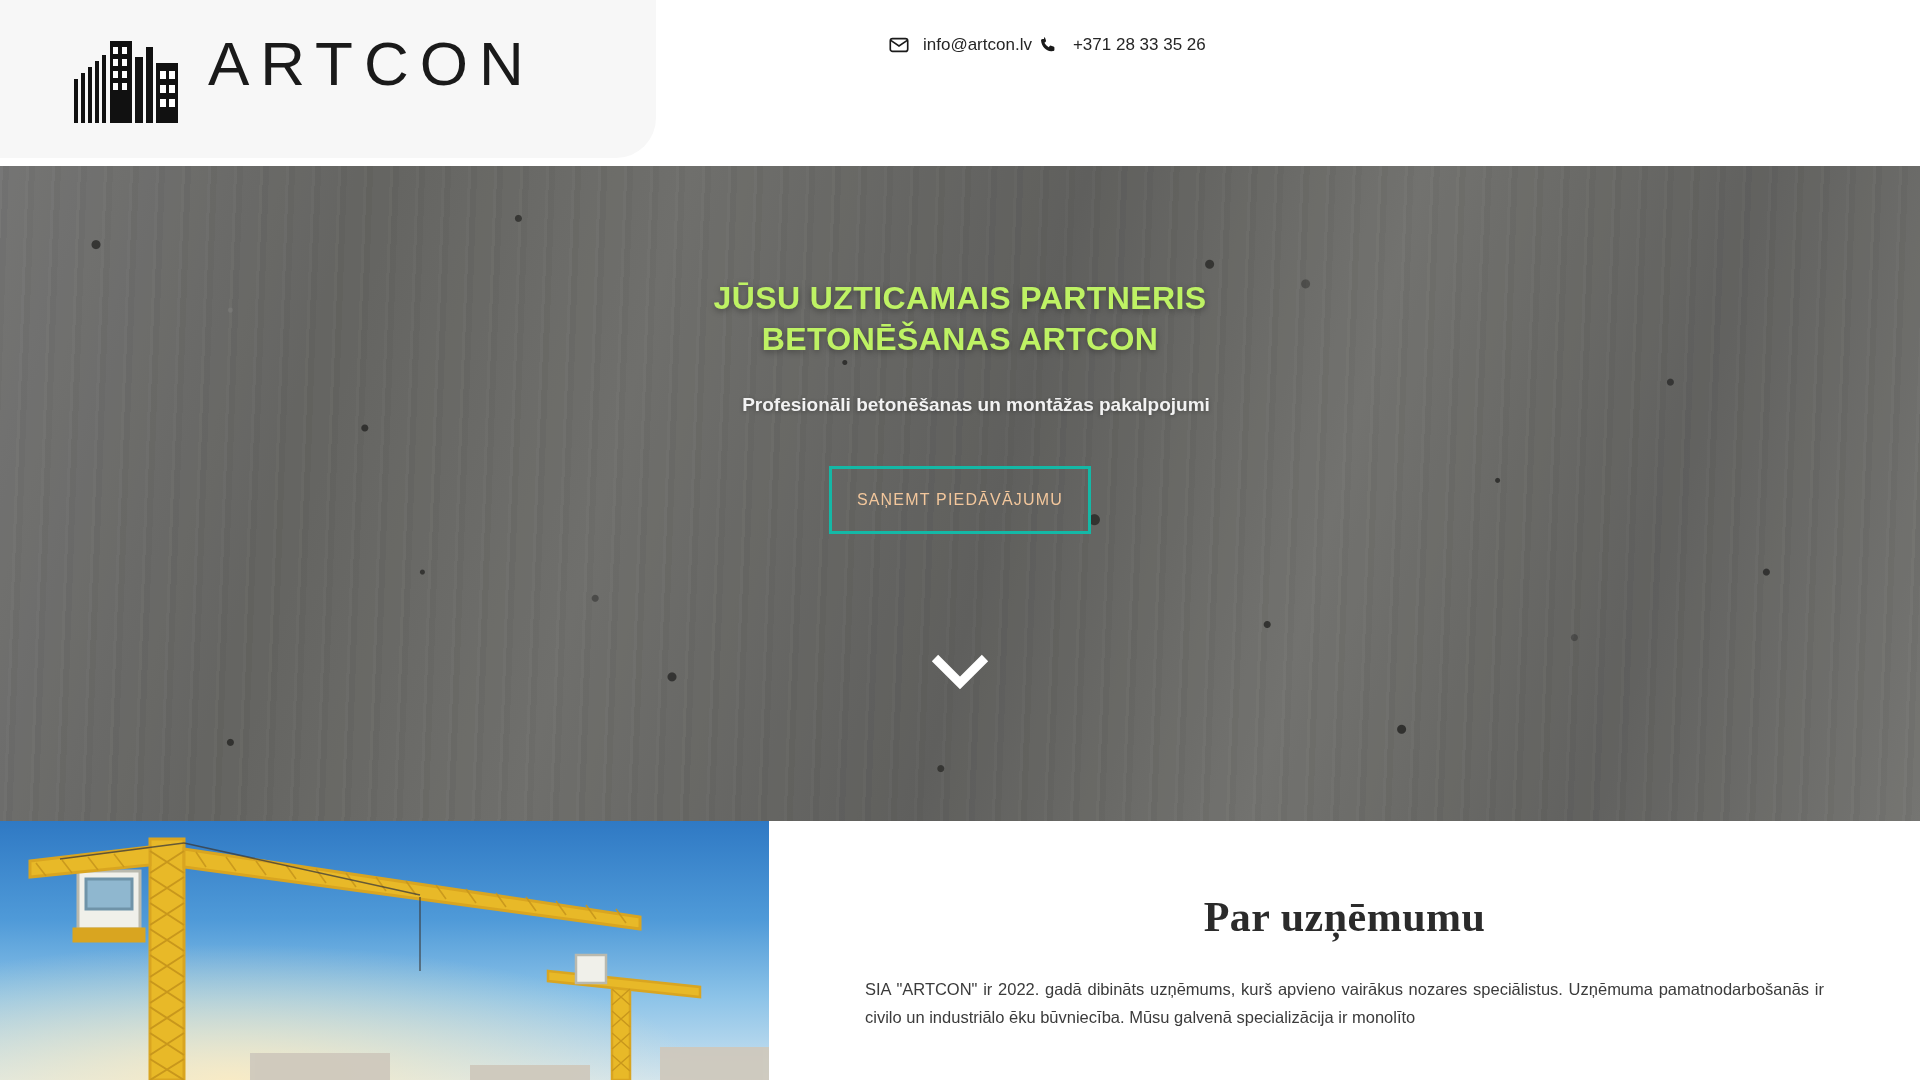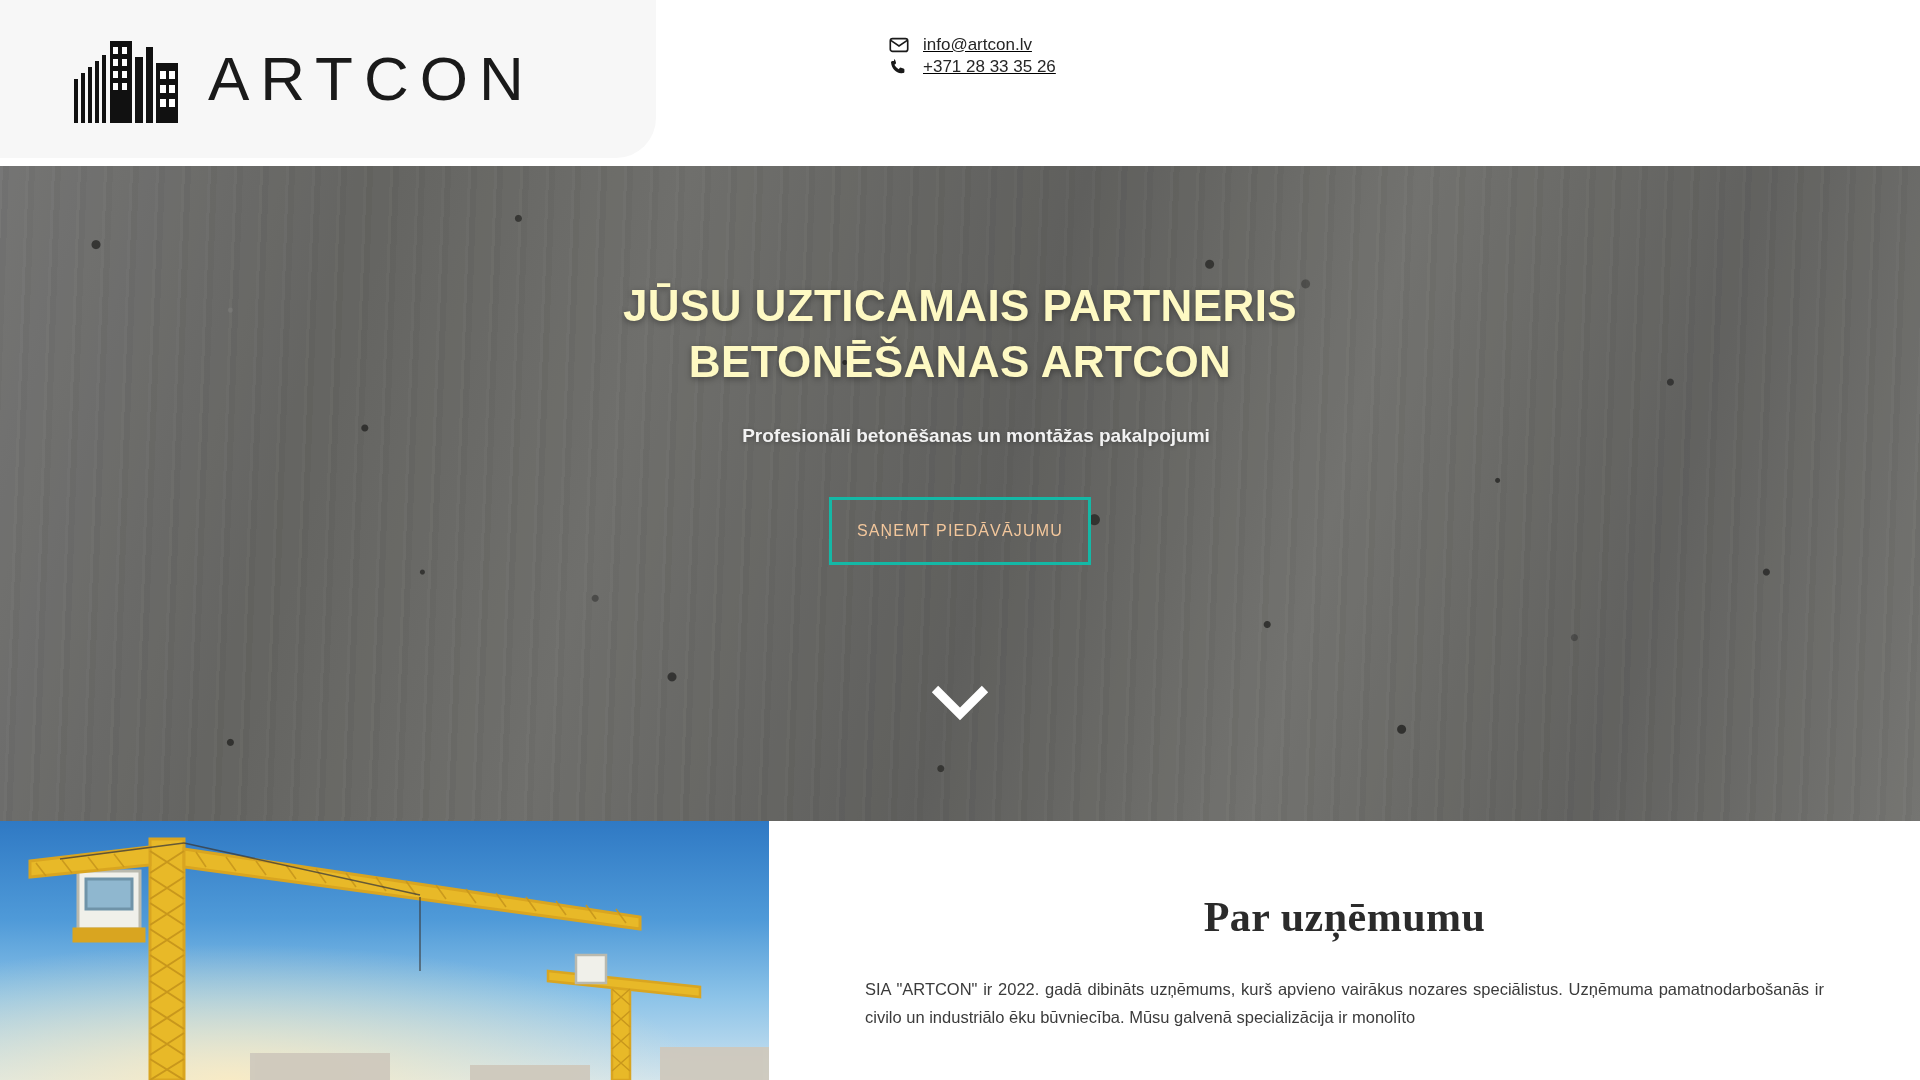--- a/index.html
+++ b/index.html
@@ -26,39 +26,39 @@
     top: 0;
     width: 656px;
     height: 158px;
     background: #f7f7f7;
     border-bottom-right-radius: 40px;
     border-top-right-radius: 0;
     display: flex;
     align-items: center;
     padding-left: 72px;
   }
-  .logo-wrap { display: flex; align-items: center; gap: 18px; }
+  .logo-wrap { display: flex; align-items: flex-start; gap: 18px; }
   .logo-mark { width: 118px; height: 92px; }
   .logo-word {
     font-family: "Liberation Sans", sans-serif;
     font-size: 62px;
     letter-spacing: 11px;
     color: #1a1a1a;
     font-weight: 300;
     line-height: 1;
     white-space: nowrap;
   }
 
   .contact-block {
     position: absolute;
     left: 888px;
     top: 34px;
     display: flex;
-    flex-direction: column;
-    text-decoration: underline;
+    flex-direction: row;
+    gap: 6px;
   }
   .contact-row {
     display: flex;
     align-items: center;
     gap: 13px;
     font-size: 17px;
     color: #262626;
     line-height: 1.2;
   }
   .contact-icon { width: 22px; height: 22px; display: block; flex: 0 0 22px; }
@@ -113,22 +113,22 @@
   }
   .hero-overlay { position: absolute; inset: 0; background: rgba(40,40,40,0.22); }
 
   .hero-content {
     position: relative;
     z-index: 3;
     text-align: center;
     padding-top: 112px;
   }
   .hero-title {
-    color: #fef9c3;
-    font-size: 44px;
+    color: #bef264;
+    font-size: 32px;
     font-weight: bold;
     line-height: 1.28;
     letter-spacing: 0.4px;
     text-shadow: 0 2px 6px rgba(0,0,0,0.35);
   }
   .hero-sub {
     margin-top: 34px;
     color: #f2f2f2;
     font-size: 19px;
     font-weight: 700;

